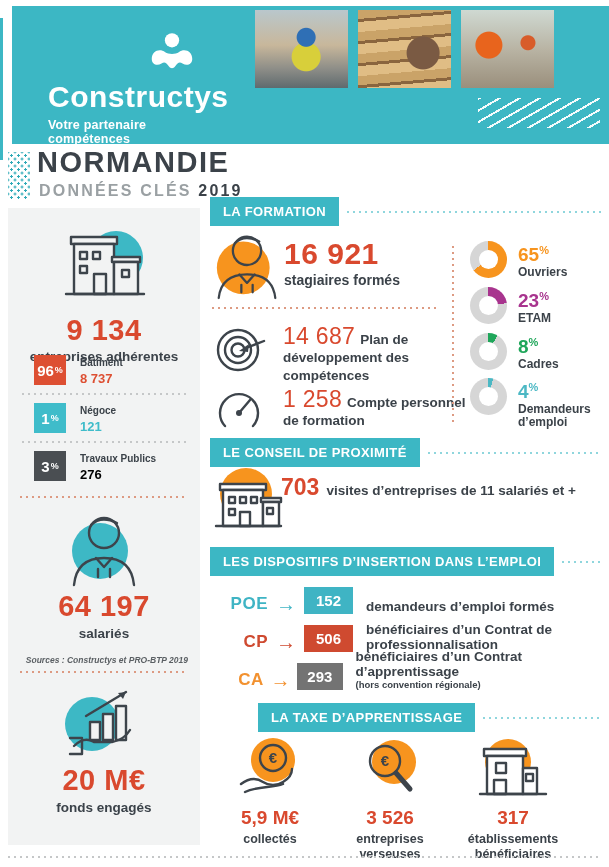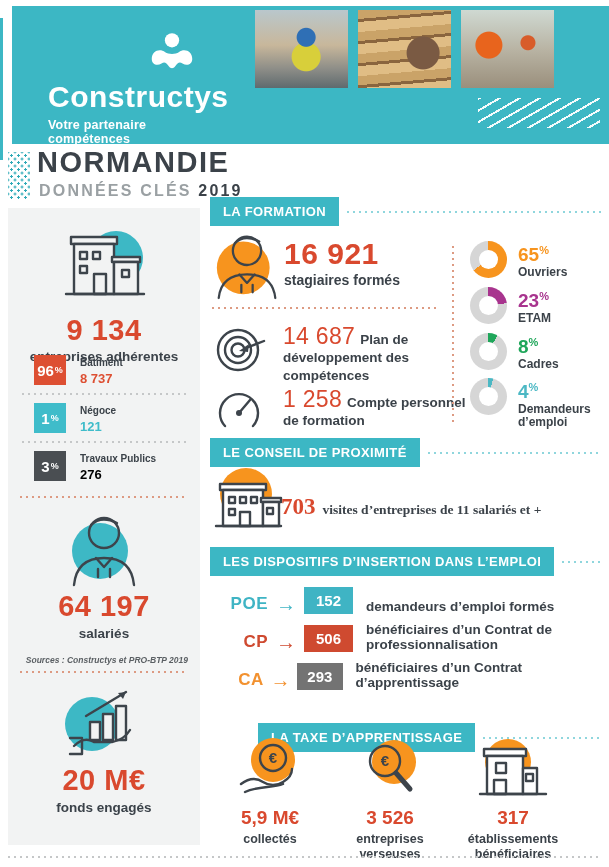--- a/index.html
+++ b/index.html
@@ -68,21 +68,21 @@
   #vline-red{position:absolute;left:452px;top:246px;width:2px;height:178px;
            background:repeating-linear-gradient(180deg,#dd9a82 0 2px,transparent 2px 6px);}
   .donut-row{position:absolute;left:470px;display:flex;gap:11px;align-items:flex-start;}
   .donut{width:37px;height:37px;border-radius:50%;position:relative;flex:0 0 37px;}
   .donut::after{content:"";position:absolute;inset:9px;background:#fff;border-radius:50%;}
   .donut-num{font-size:19px;font-weight:800;line-height:19px;}
   .donut-num sup{font-size:11px;}
   .donut-label{font-size:12px;font-weight:800;color:#3b4249;line-height:13px;margin-top:2px;max-width:92px;}
 
   
-  #conseil-text{position:absolute;left:281px;top:494px;font-family:Liberation Serif, serif;}
+  #conseil-text{position:absolute;left:281px;top:474px;}
   #conseil-text .val{font-size:23px;font-weight:800;color:#d9492e;}
   #conseil-text .lab{font-size:13.5px;font-weight:800;color:#3b4249;margin-left:7px;}
 
   
   .disp-row{position:absolute;left:212px;display:flex;align-items:flex-end;height:28px;}
   .disp-code{width:56px;text-align:right;font-size:17px;font-weight:800;letter-spacing:.5px;}
   .disp-arrow{width:36px;text-align:center;font-size:20px;font-weight:700;line-height:20px;}
   .disp-box{width:49px;height:27px;display:flex;align-items:center;justify-content:center;
             color:#fff;font-size:15px;font-weight:800;}
   .disp-label{margin-left:13px;font-size:13.5px;font-weight:800;color:#3b4249;line-height:15px;}
@@ -334,24 +334,25 @@
     <div class="disp-arrow" style="color: rgb(207, 74, 48);">→</div>
     <div class="disp-box" style="background: rgb(207, 74, 48);">506</div>
     <div class="disp-label" style="width:200px;">bénéficiaires d’un Contrat de professionnalisation</div>
   </div>
   <div class="disp-row" style="top:662px;">
     <div class="disp-code" style="color: rgb(242, 145, 47);">CA</div>
     <div class="disp-arrow" style="color: rgb(242, 145, 47);">→</div>
     <div class="disp-box" style="background: #737373;">293</div>
     <div class="disp-label">
       <div>bénéficiaires d’un Contrat d’apprentissage</div>
-    </div>
-  </div>
-
-  <div class="sec-row" style="top:723px;padding-left:48px;">
+      <div class="disp-note">(hors convention régionale)</div>
+    </div>
+  </div>
+
+  <div class="sec-row" style="top:703px;padding-left:48px;">
     <div class="sec-bar">LA TAXE D’APPRENTISSAGE</div>
     <div class="sec-dots"></div>
   </div>
 
   <div class="taxe-col" style="left:212px;width:116px;">
     <svg width="74" height="62" viewBox="0 0 74 62">
       <circle cx="40" cy="24" r="22" fill="#f7941e"></circle>
       <circle class="ink" cx="40" cy="22" r="13"></circle>
       <text x="40" y="27" text-anchor="middle" font-size="15" font-weight="bold" fill="#3d444b">€</text>
       <path class="ink" d="M8,48 C16,42 24,42 30,46 C36,50 44,50 50,46 C56,42.5 59,38 59,33"></path>

